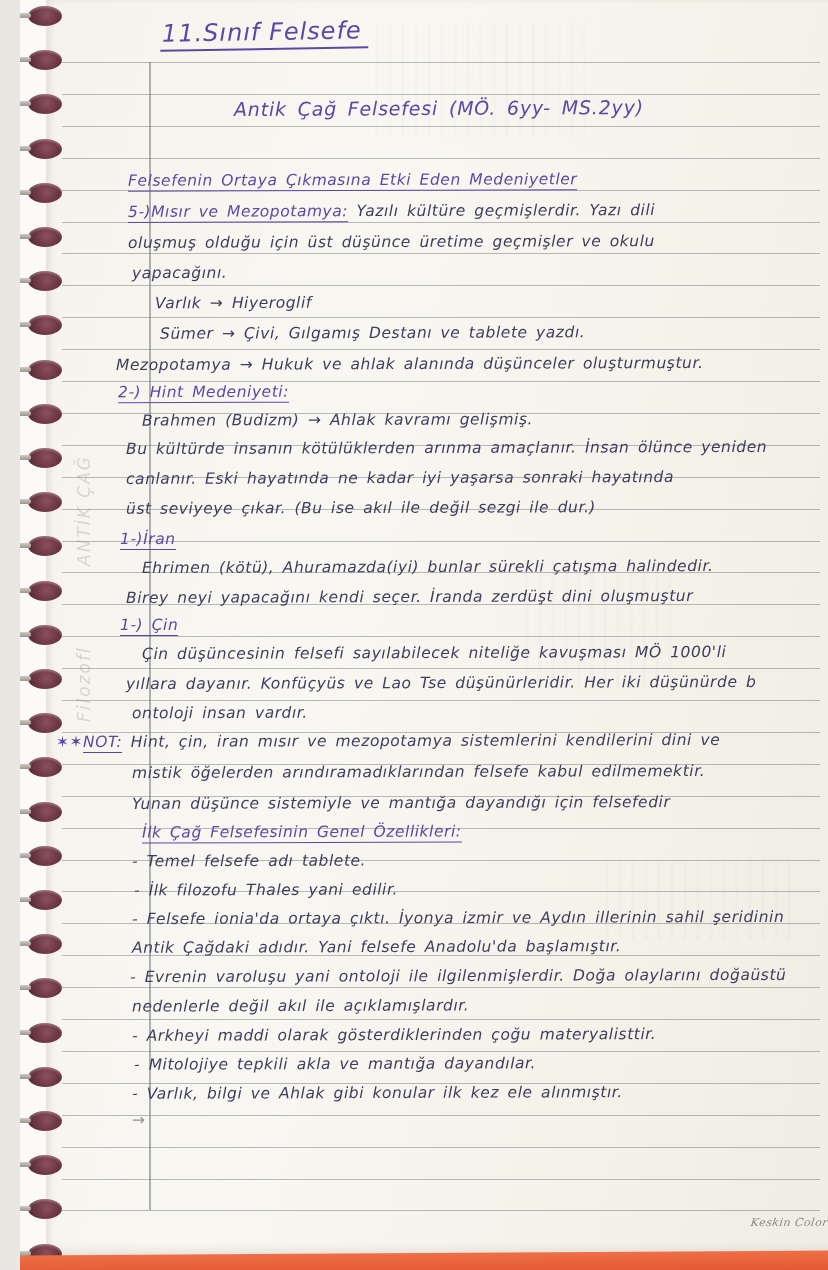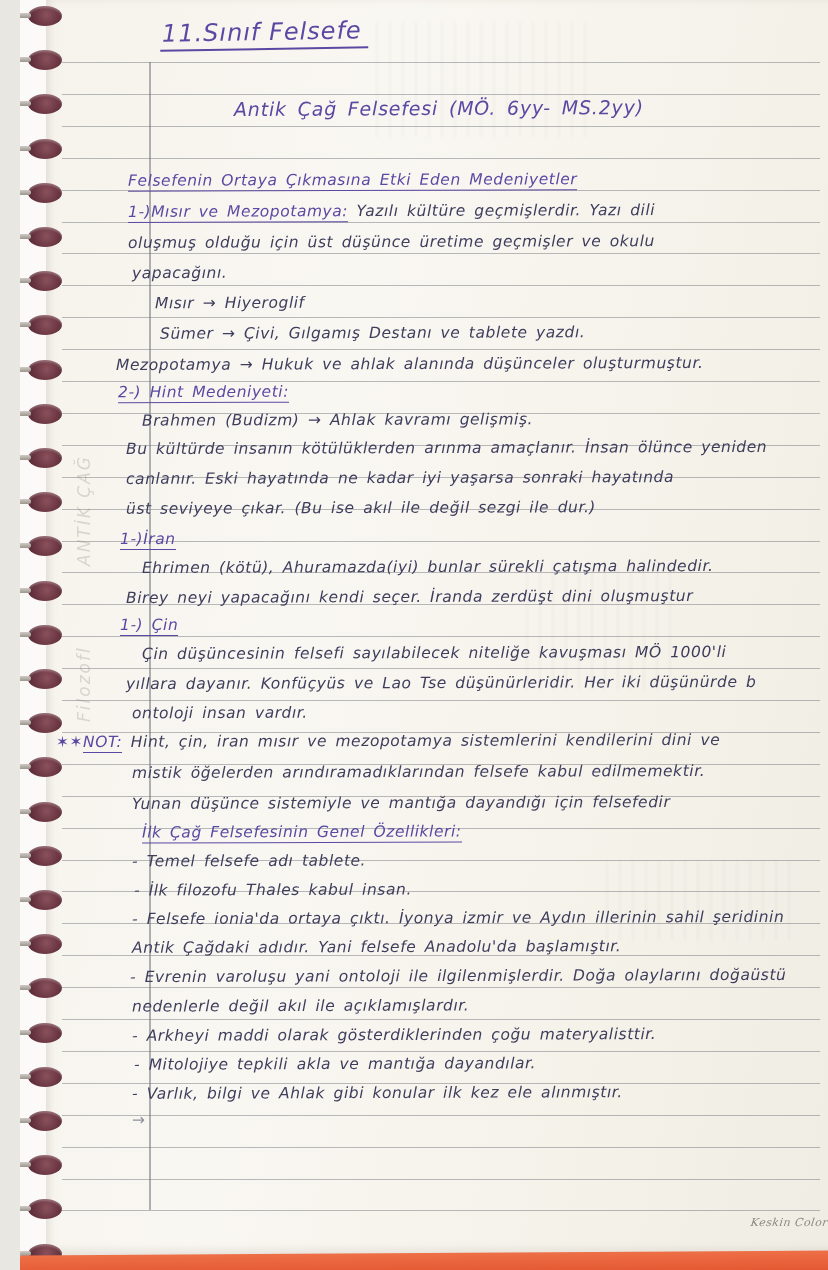--- a/index.html
+++ b/index.html
@@ -110,44 +110,44 @@
     <div class="smudge" style="left:330px;top:22px;width:220px;height:115px;"></div>
     <div class="smudge" style="left:480px;top:560px;width:150px;height:130px;"></div>
     <div class="smudge" style="left:560px;top:860px;width:190px;height:80px;"></div>
   </div>
 
   <div id="page-title">11.Sınıf Felsefe</div>
   <div id="section-title">Antik Çağ Felsefesi (MÖ. 6yy- MS.2yy)</div>
 
   <div>
       <div class="hw" style="left: 108px; top: 168px;"><span class="ink-h u">Felsefenin Ortaya Çıkmasına Etki Eden Medeniyetler</span></div>
-      <div class="hw" style="left: 108px; top: 199px;"><span class="ink-h u">1-)Mısır ve Mezopotamya:</span><span class="ink-b"> Yazılı kültüre geçmişlerdir. Yazı dili</span></div>
+      <div class="hw" style="left: 108px; top: 199px;"><span class="ink-h u">5-)Mısır ve Mezopotamya:</span><span class="ink-b"> Yazılı kültüre geçmişlerdir. Yazı dili</span></div>
       <div class="hw" style="left: 108px; top: 230px;"><span class="ink-b">oluşmuş olduğu için üst düşünce üretime geçmişler ve okulu</span></div>
       <div class="hw" style="left: 112px; top: 261px;"><span class="ink-b">yapacağını.</span></div>
-      <div class="hw" style="left: 135px; top: 291px;"><span class="ink-b">Mısır → Hiyeroglif</span></div>
+      <div class="hw" style="left: 135px; top: 291px;"><span class="ink-b">Varlık → Hiyeroglif</span></div>
       <div class="hw" style="left: 140px; top: 321px;"><span class="ink-b">Sümer → Çivi, Gılgamış Destanı ve tablete yazdı.</span></div>
       <div class="hw" style="left: 96px; top: 352px;"><span class="ink-b">Mezopotamya → Hukuk ve ahlak alanında düşünceler oluşturmuştur.</span></div>
       <div class="hw" style="left: 98px; top: 380px; text-align: center;"><span class="ink-h u">2-) Hint Medeniyeti:</span></div>
       <div class="hw" style="left: 122px; top: 408px;"><span class="ink-b">Brahmen (Budizm) → Ahlak kavramı gelişmiş.</span></div>
       <div class="hw" style="left: 106px; top: 436px;"><span class="ink-b">Bu kültürde insanın kötülüklerden arınma amaçlanır. İnsan ölünce yeniden</span></div>
       <div class="hw" style="left: 106px; top: 466px;"><span class="ink-b">canlanır. Eski hayatında ne kadar iyi yaşarsa sonraki hayatında</span></div>
       <div class="hw" style="left: 106px; top: 496px;"><span class="ink-b">üst seviyeye çıkar. (Bu ise akıl ile değil sezgi ile dur.)</span></div>
       <div class="hw" style="left: 100px; top: 527px;"><span class="ink-h u">1-)İran</span></div>
       <div class="hw" style="left: 122px; top: 555px;"><span class="ink-b">Ehrimen (kötü), Ahuramazda(iyi) bunlar sürekli çatışma halindedir.</span></div>
       <div class="hw" style="left: 106px; top: 585px;"><span class="ink-b">Birey neyi yapacağını kendi seçer. İranda zerdüşt dini oluşmuştur</span></div>
       <div class="hw" style="left: 100px; top: 613px;"><span class="ink-h u">1-) Çin</span></div>
       <div class="hw" style="left: 122px; top: 641px;"><span class="ink-b">Çin düşüncesinin felsefi sayılabilecek niteliğe kavuşması MÖ 1000'li</span></div>
       <div class="hw" style="left: 106px; top: 671px;"><span class="ink-b">yıllara dayanır. Konfüçyüs ve Lao Tse düşünürleridir. Her iki düşünürde b</span></div>
       <div class="hw" style="left: 112px; top: 701px;"><span class="ink-b">ontoloji insan vardır.</span></div>
       <div class="hw" style="left: 36px; top: 729px;"><span class="ink-h">✶✶</span><span class="ink-h u">NOT:</span><span class="ink-b"> Hint, çin, iran mısır ve mezopotamya sistemlerini kendilerini dini ve</span></div>
       <div class="hw" style="left: 112px; top: 760px;"><span class="ink-b">mistik öğelerden arındıramadıklarından felsefe kabul edilmemektir.</span></div>
       <div class="hw" style="left: 112px; top: 791px;"><span class="ink-b">Yunan düşünce sistemiyle ve mantığa dayandığı için felsefedir</span></div>
       <div class="hw" style="left: 122px; top: 820px;"><span class="ink-h u">İlk Çağ Felsefesinin Genel Özellikleri:</span></div>
       <div class="hw" style="left: 112px; top: 849px;"><span class="ink-b">- Temel felsefe adı tablete.</span></div>
-      <div class="hw" style="left: 114px; top: 878px;"><span class="ink-b">- İlk filozofu Thales kabul insan.</span></div>
+      <div class="hw" style="left: 114px; top: 878px;"><span class="ink-b">- İlk filozofu Thales yani edilir.</span></div>
       <div class="hw" style="left: 112px; top: 906px;"><span class="ink-b">- Felsefe ionia'da ortaya çıktı. İyonya izmir ve Aydın illerinin sahil şeridinin</span></div>
       <div class="hw" style="left: 112px; top: 935px;"><span class="ink-b">Antik Çağdaki adıdır. Yani felsefe Anadolu'da başlamıştır.</span></div>
       <div class="hw" style="left: 110px; top: 964px;"><span class="ink-b">- Evrenin varoluşu yani ontoloji ile ilgilenmişlerdir. Doğa olaylarını doğaüstü</span></div>
       <div class="hw" style="left: 112px; top: 994px;"><span class="ink-b">nedenlerle değil akıl ile açıklamışlardır.</span></div>
       <div class="hw" style="left: 112px; top: 1023px;"><span class="ink-b">- Arkheyi maddi olarak gösterdiklerinden çoğu materyalisttir.</span></div>
       <div class="hw" style="left: 114px; top: 1052px;"><span class="ink-b">- Mitolojiye tepkili akla ve mantığa dayandılar.</span></div>
       <div class="hw" style="left: 112px; top: 1081px;"><span class="ink-b">- Varlık, bilgi ve Ahlak gibi konular ilk kez ele alınmıştır.</span></div>
       <div class="hw" style="left: 112px; top: 1108px;"><span class="ink-p">→</span></div>
     </div>
 

